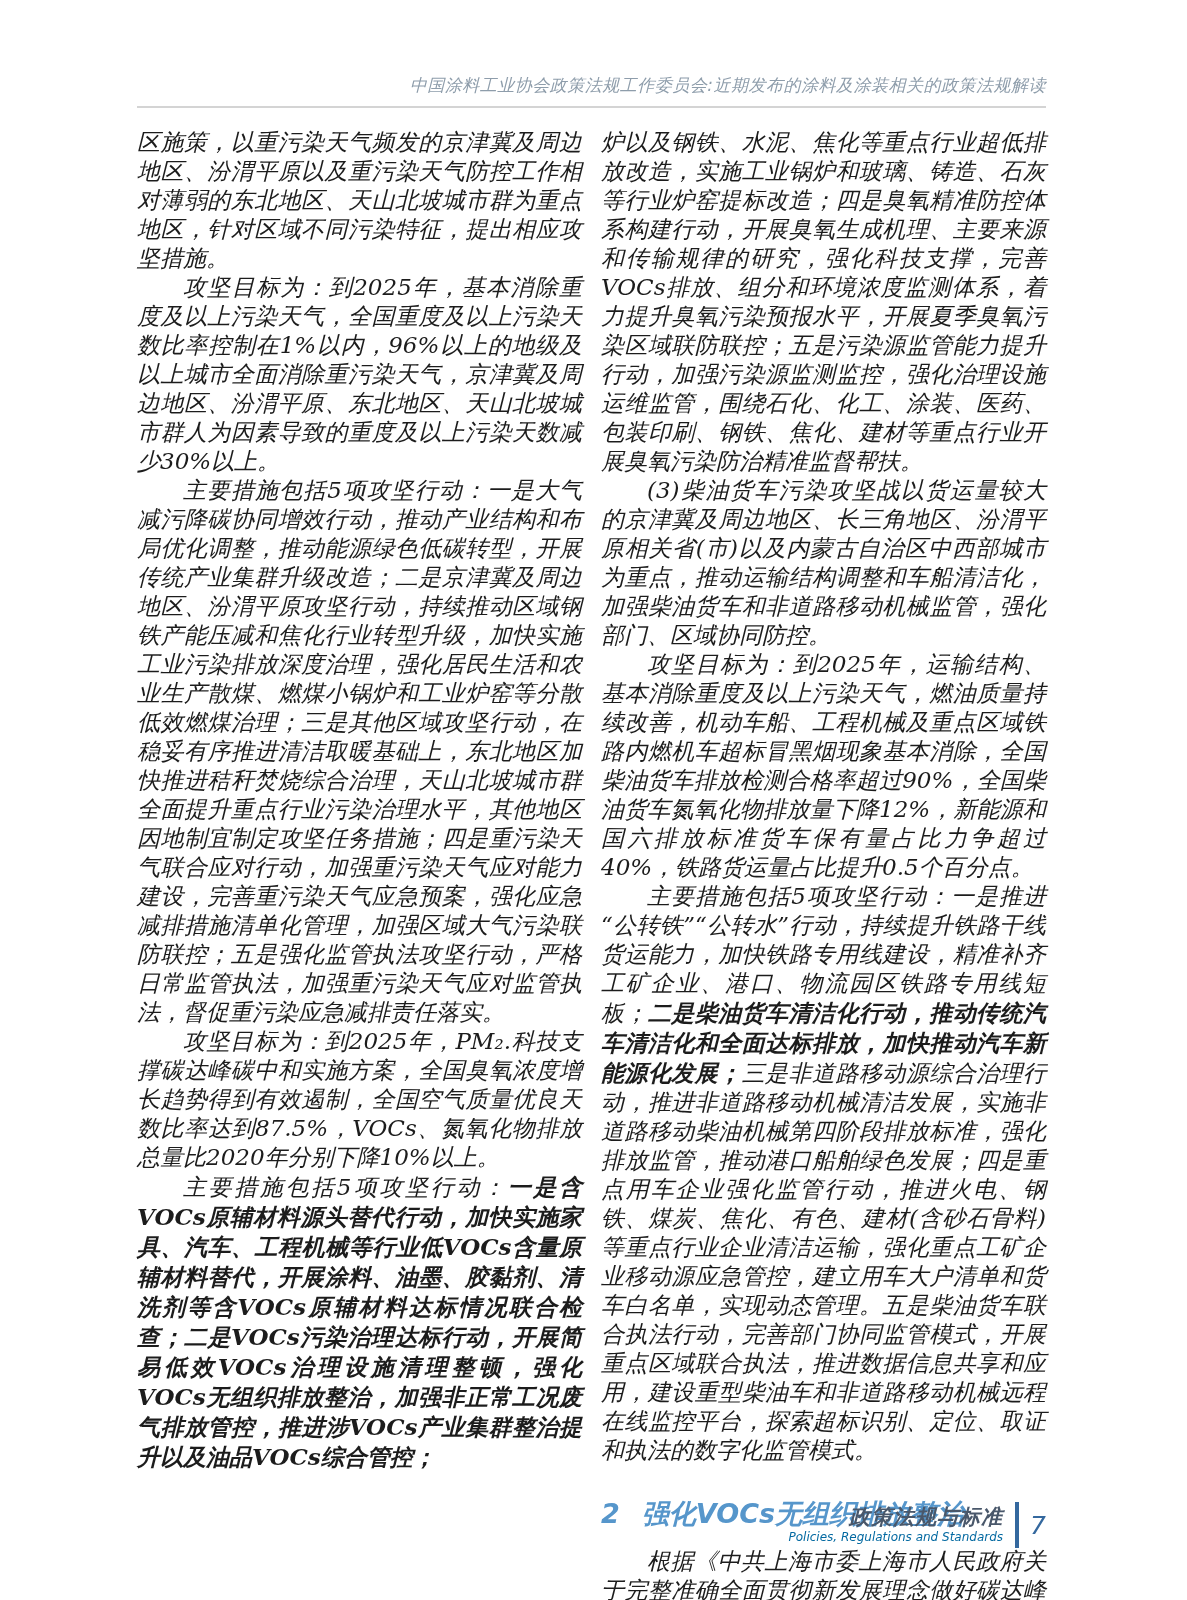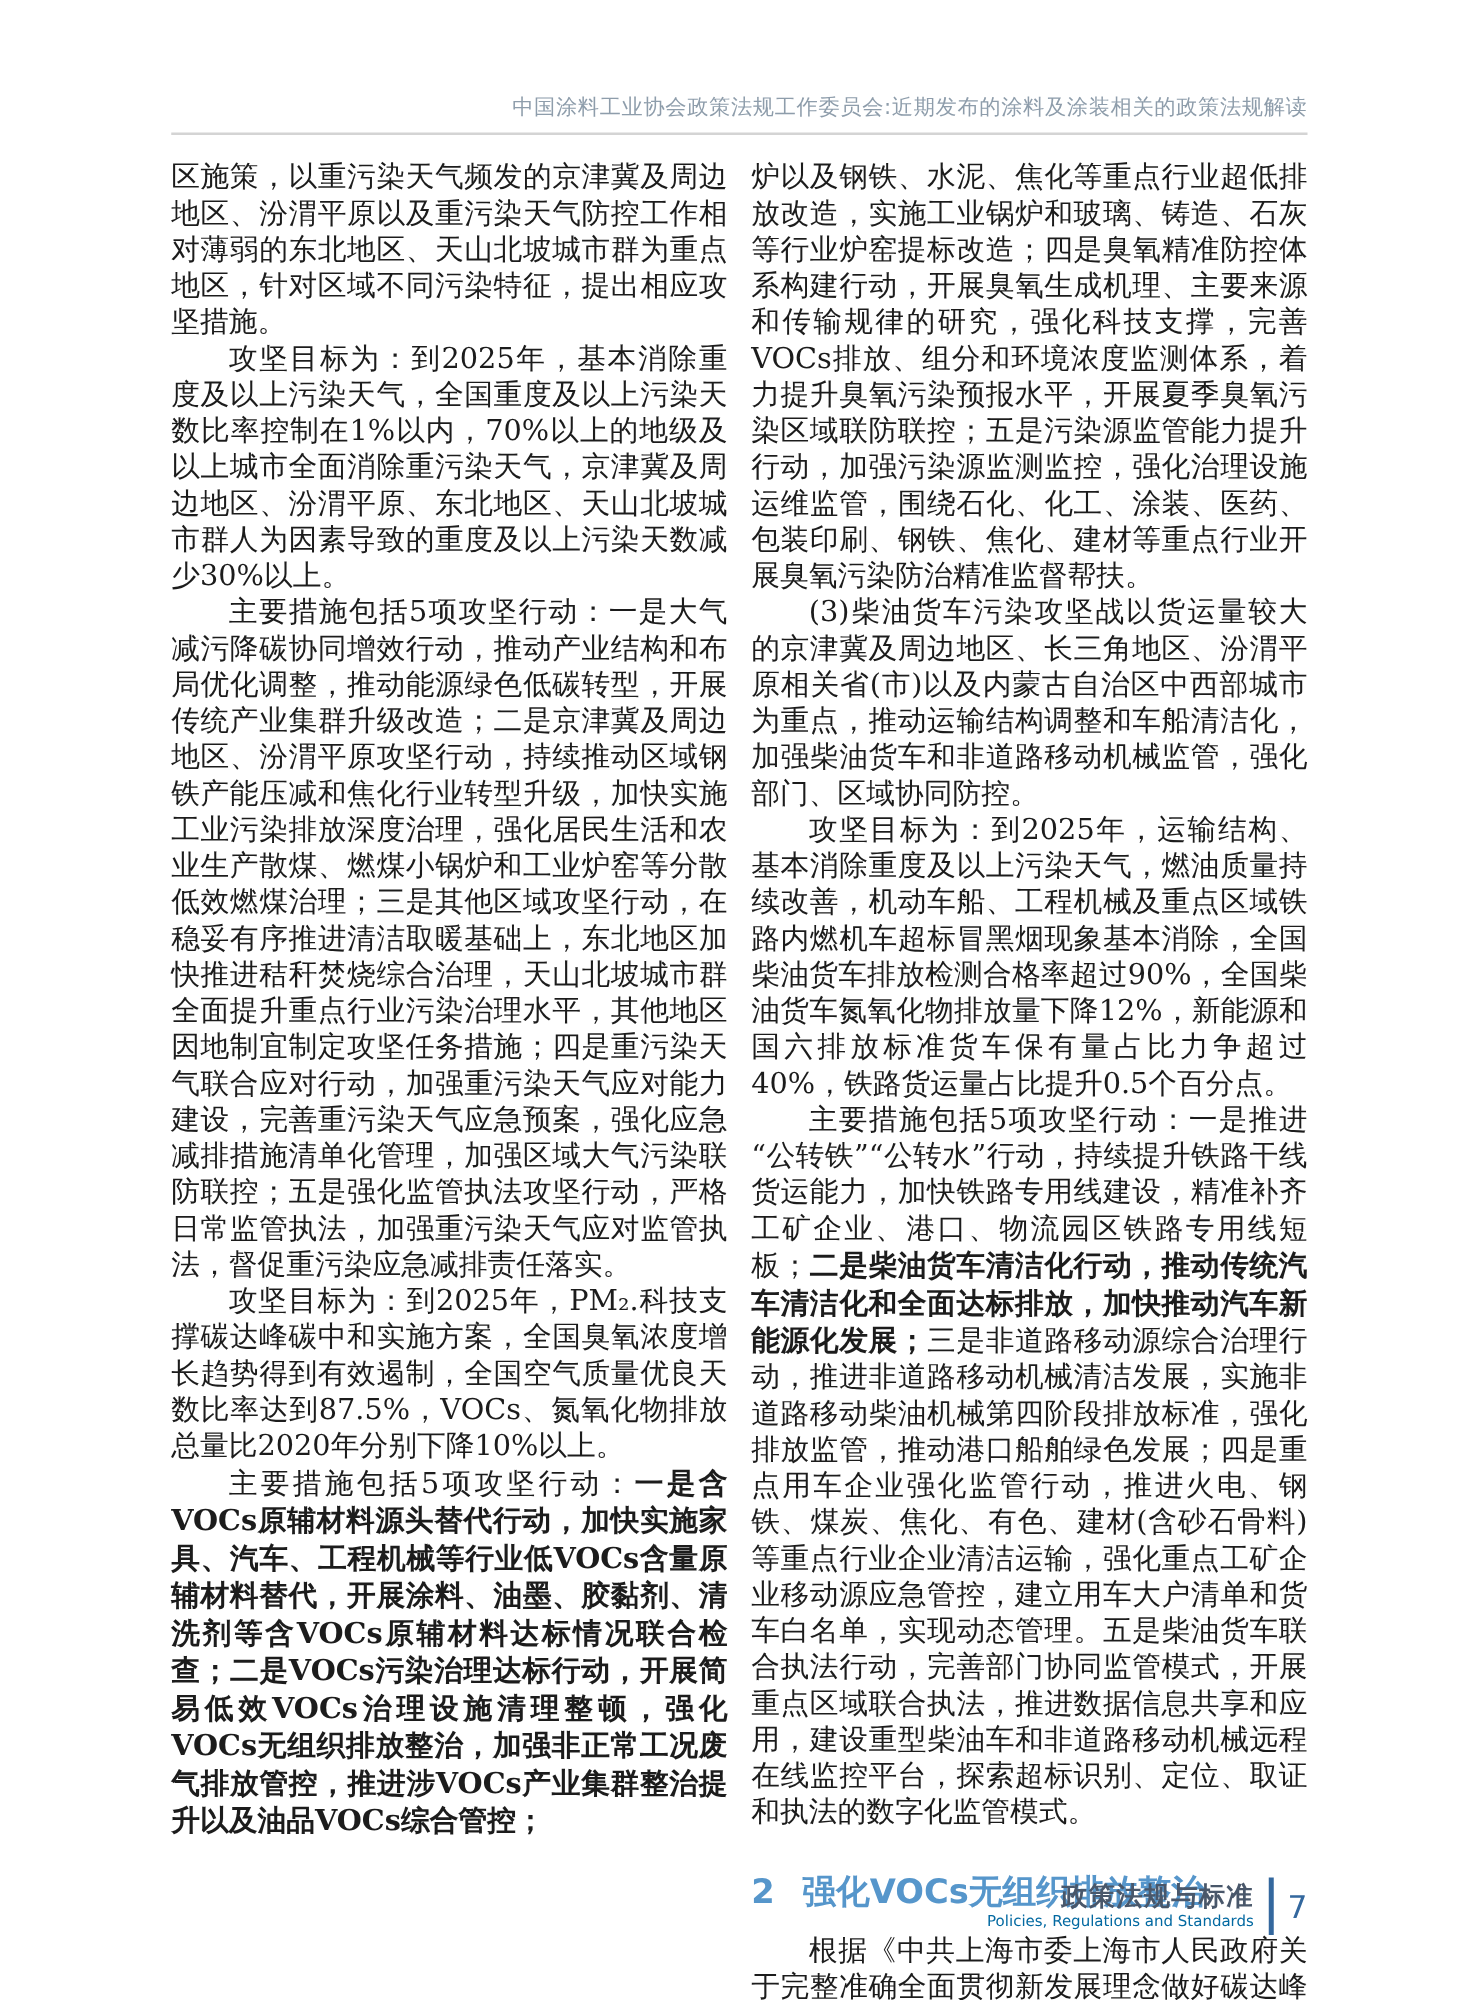--- a/index.html
+++ b/index.html
@@ -1,15 +1,15 @@
 <!DOCTYPE html>
 <html lang="zh"><head>
 <meta charset="utf-8">
 <style>
-  * { margin: 0; padding: 0; box-sizing: border-box; }
+  * { margin: 0; padding: 0; box-sizing: border-box; font-style: italic; }
   html, body { background: #ffffff; }
   .page {
     position: relative;
     width: 1187px;
     height: 1600px;
     background: #ffffff;
     overflow: hidden;
     font-family: "DejaVu Serif", serif;
   }
   
@@ -98,21 +98,21 @@
 <body>
 
 <div class="page">
 
   <div class="page-header">中国涂料工业协会政策法规工作委员会:近期发布的涂料及涂装相关的政策法规解读</div>
 
   <div class="content">
 
     <div class="col">
       <p class="cont">区施策，以重污染天气频发的京津冀及周边地区、汾渭平原以及重污染天气防控工作相对薄弱的东北地区、天山北坡城市群为重点地区，针对区域不同污染特征，提出相应攻坚措施。</p>
-      <p>攻坚目标为：到2025年，基本消除重度及以上污染天气，全国重度及以上污染天数比率控制在1%以内，70%以上的地级及以上城市全面消除重污染天气，京津冀及周边地区、汾渭平原、东北地区、天山北坡城市群人为因素导致的重度及以上污染天数减少30%以上。</p>
+      <p>攻坚目标为：到2025年，基本消除重度及以上污染天气，全国重度及以上污染天数比率控制在1%以内，96%以上的地级及以上城市全面消除重污染天气，京津冀及周边地区、汾渭平原、东北地区、天山北坡城市群人为因素导致的重度及以上污染天数减少30%以上。</p>
       <p>主要措施包括5项攻坚行动：一是大气减污降碳协同增效行动，推动产业结构和布局优化调整，推动能源绿色低碳转型，开展传统产业集群升级改造；二是京津冀及周边地区、汾渭平原攻坚行动，持续推动区域钢铁产能压减和焦化行业转型升级，加快实施工业污染排放深度治理，强化居民生活和农业生产散煤、燃煤小锅炉和工业炉窑等分散低效燃煤治理；三是其他区域攻坚行动，在稳妥有序推进清洁取暖基础上，东北地区加快推进秸秆焚烧综合治理，天山北坡城市群全面提升重点行业污染治理水平，其他地区因地制宜制定攻坚任务措施；四是重污染天气联合应对行动，加强重污染天气应对能力建设，完善重污染天气应急预案，强化应急减排措施清单化管理，加强区域大气污染联防联控；五是强化监管执法攻坚行动，严格日常监管执法，加强重污染天气应对监管执法，督促重污染应急减排责任落实。</p>
       <p>攻坚目标为：到2025年，PM₂.科技支撑碳达峰碳中和实施方案，全国臭氧浓度增长趋势得到有效遏制，全国空气质量优良天数比率达到87.5%，VOCs、氮氧化物排放总量比2020年分别下降10%以上。</p>
       <p><span>主要措施包括5项攻坚行动：</span><b>一是含VOCs原辅材料源头替代行动，加快实施家具、汽车、工程机械等行业低VOCs含量原辅材料替代，开展涂料、油墨、胶黏剂、清洗剂等含VOCs原辅材料达标情况联合检查；二是VOCs污染治理达标行动，开展简易低效VOCs治理设施清理整顿，强化VOCs无组织排放整治，加强非正常工况废气排放管控，推进涉VOCs产业集群整治提升以及油品VOCs综合管控；</b></p>
     </div>
 
     <div class="col">
       <p class="cont">炉以及钢铁、水泥、焦化等重点行业超低排放改造，实施工业锅炉和玻璃、铸造、石灰等行业炉窑提标改造；四是臭氧精准防控体系构建行动，开展臭氧生成机理、主要来源和传输规律的研究，强化科技支撑，完善VOCs排放、组分和环境浓度监测体系，着力提升臭氧污染预报水平，开展夏季臭氧污染区域联防联控；五是污染源监管能力提升行动，加强污染源监测监控，强化治理设施运维监管，围绕石化、化工、涂装、医药、包装印刷、钢铁、焦化、建材等重点行业开展臭氧污染防治精准监督帮扶。</p>
       <p>(3)柴油货车污染攻坚战以货运量较大的京津冀及周边地区、长三角地区、汾渭平原相关省(市)以及内蒙古自治区中西部城市为重点，推动运输结构调整和车船清洁化，加强柴油货车和非道路移动机械监管，强化部门、区域协同防控。</p>
       <p>攻坚目标为：到2025年，运输结构、基本消除重度及以上污染天气，燃油质量持续改善，机动车船、工程机械及重点区域铁路内燃机车超标冒黑烟现象基本消除，全国柴油货车排放检测合格率超过90%，全国柴油货车氮氧化物排放量下降12%，新能源和国六排放标准货车保有量占比力争超过40%，铁路货运量占比提升0.5个百分点。</p>
       <p><span>主要措施包括5项攻坚行动：一是推进“公转铁”“公转水”行动，持续提升铁路干线货运能力，加快铁路专用线建设，精准补齐工矿企业、港口、物流园区铁路专用线短板；</span><b>二是柴油货车清洁化行动，推动传统汽车清洁化和全面达标排放，加快推动汽车新能源化发展；</b><span>三是非道路移动源综合治理行动，推进非道路移动机械清洁发展，实施非道路移动柴油机械第四阶段排放标准，强化排放监管，推动港口船舶绿色发展；四是重点用车企业强化监管行动，推进火电、钢铁、煤炭、焦化、有色、建材(含砂石骨料)等重点行业企业清洁运输，强化重点工矿企业移动源应急管控，建立用车大户清单和货车白名单，实现动态管理。五是柴油货车联合执法行动，完善部门协同监管模式，开展重点区域联合执法，推进数据信息共享和应用，建设重型柴油车和非道路移动机械远程在线监控平台，探索超标识别、定位、取证和执法的数字化监管模式。</span></p>

